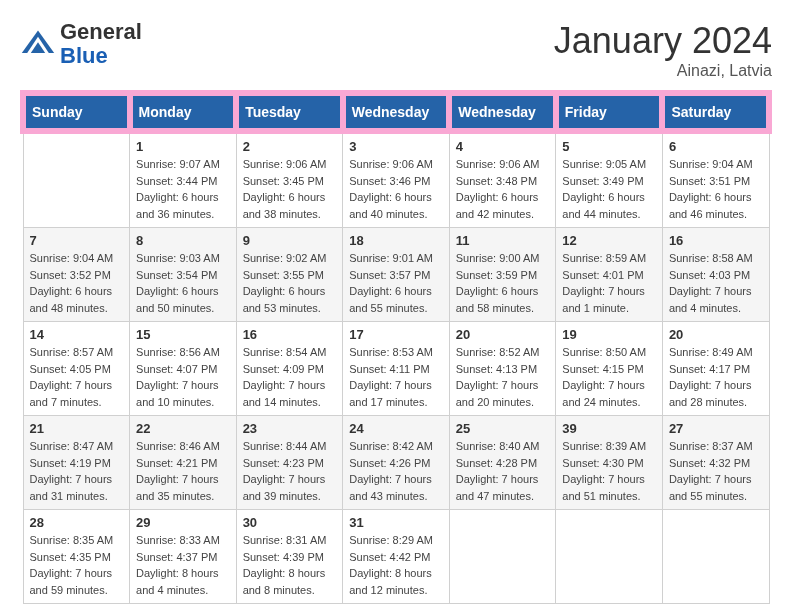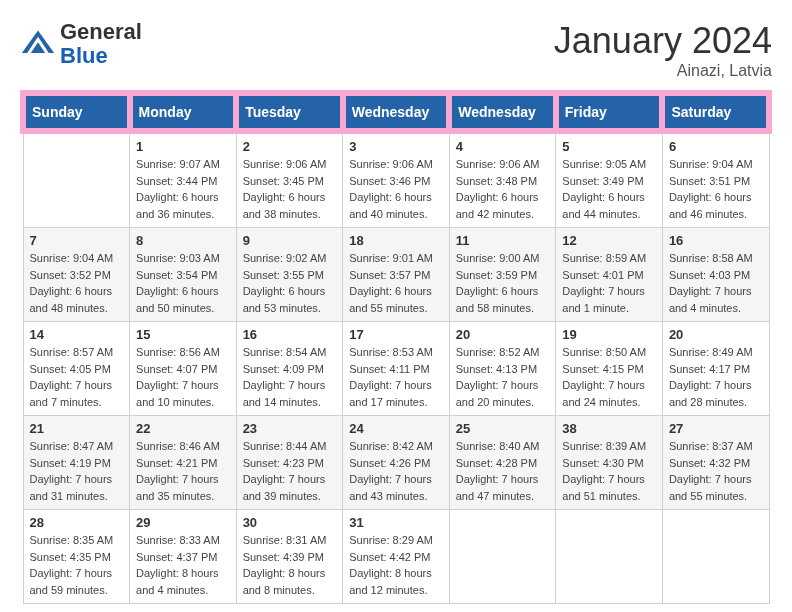--- a/index.html
+++ b/index.html
@@ -227,21 +227,21 @@
         </td>
         <td>
           <span class="day-number">24</span>
           <div class="day-info">Sunrise: 8:42 AM<br>Sunset: 4:26 PM<br>Daylight: 7 hours<br>and 43 minutes.</div>
         </td>
         <td>
           <span class="day-number">25</span>
           <div class="day-info">Sunrise: 8:40 AM<br>Sunset: 4:28 PM<br>Daylight: 7 hours<br>and 47 minutes.</div>
         </td>
         <td>
-          <span class="day-number">38</span>
+          <span class="day-number">39</span>
           <div class="day-info">Sunrise: 8:39 AM<br>Sunset: 4:30 PM<br>Daylight: 7 hours<br>and 51 minutes.</div>
         </td>
         <td>
           <span class="day-number">27</span>
           <div class="day-info">Sunrise: 8:37 AM<br>Sunset: 4:32 PM<br>Daylight: 7 hours<br>and 55 minutes.</div>
         </td>
       </tr>
       <tr class="last-row">
         <td>
           <span class="day-number">28</span>

